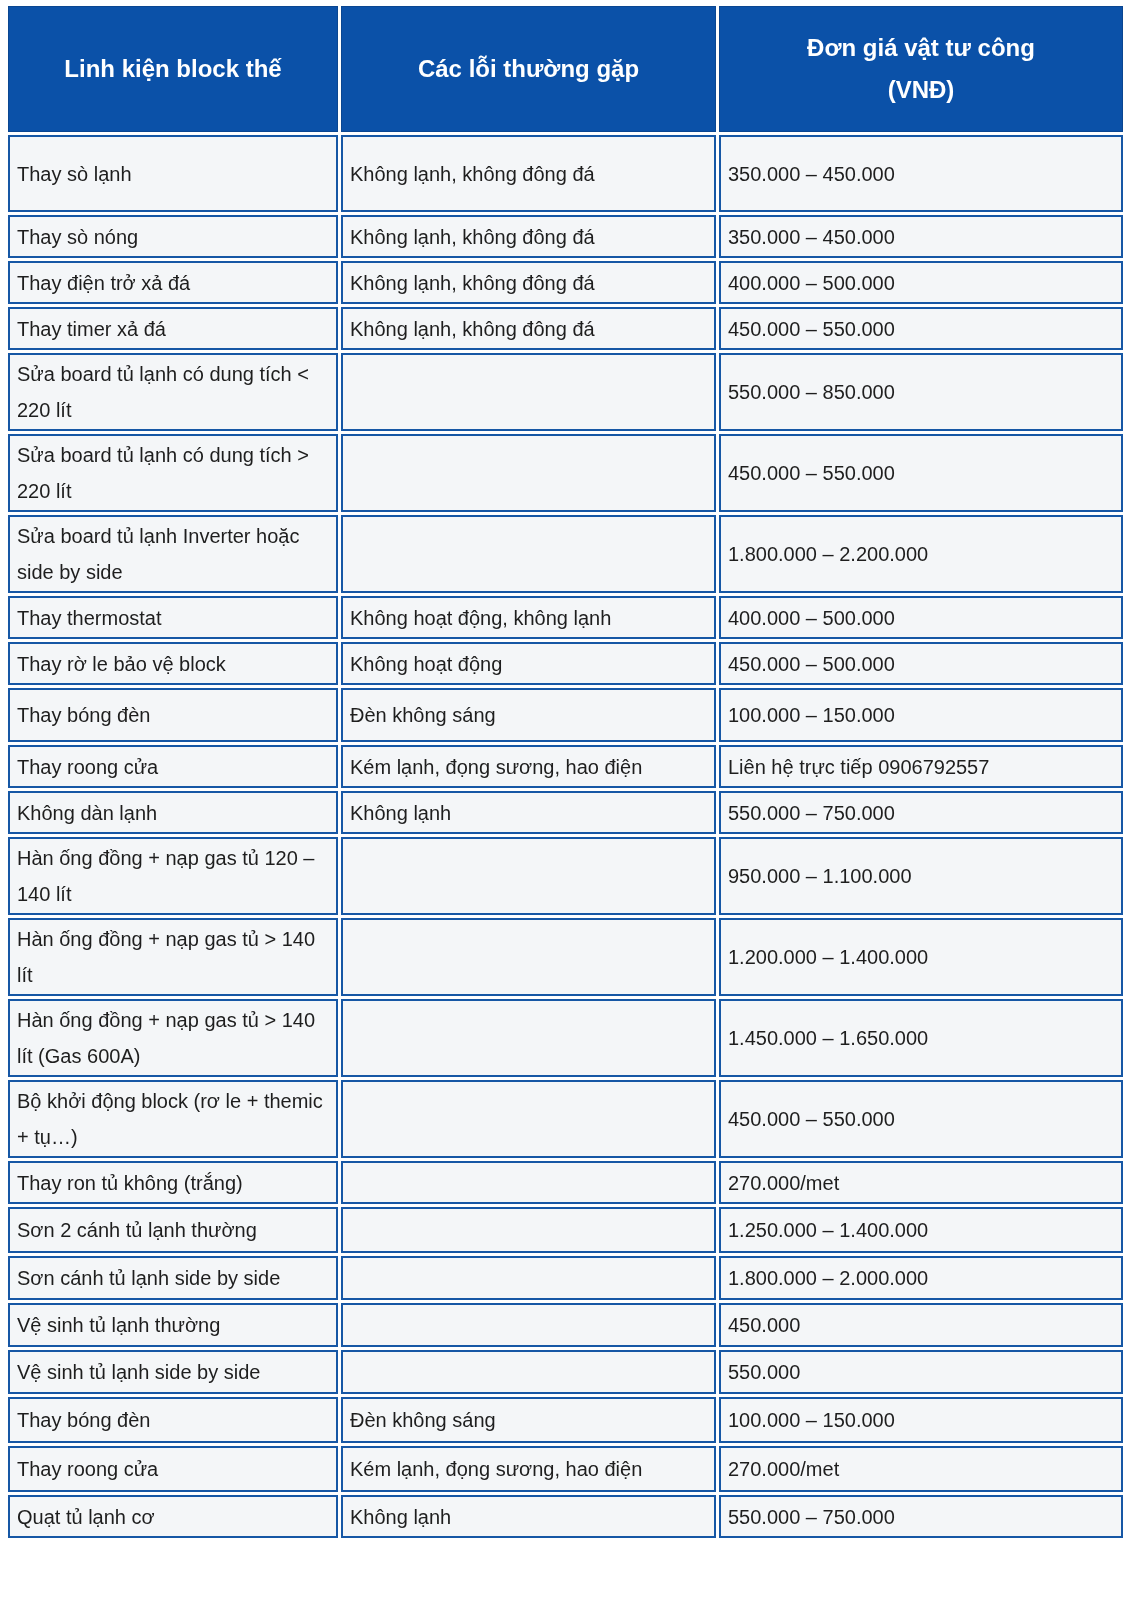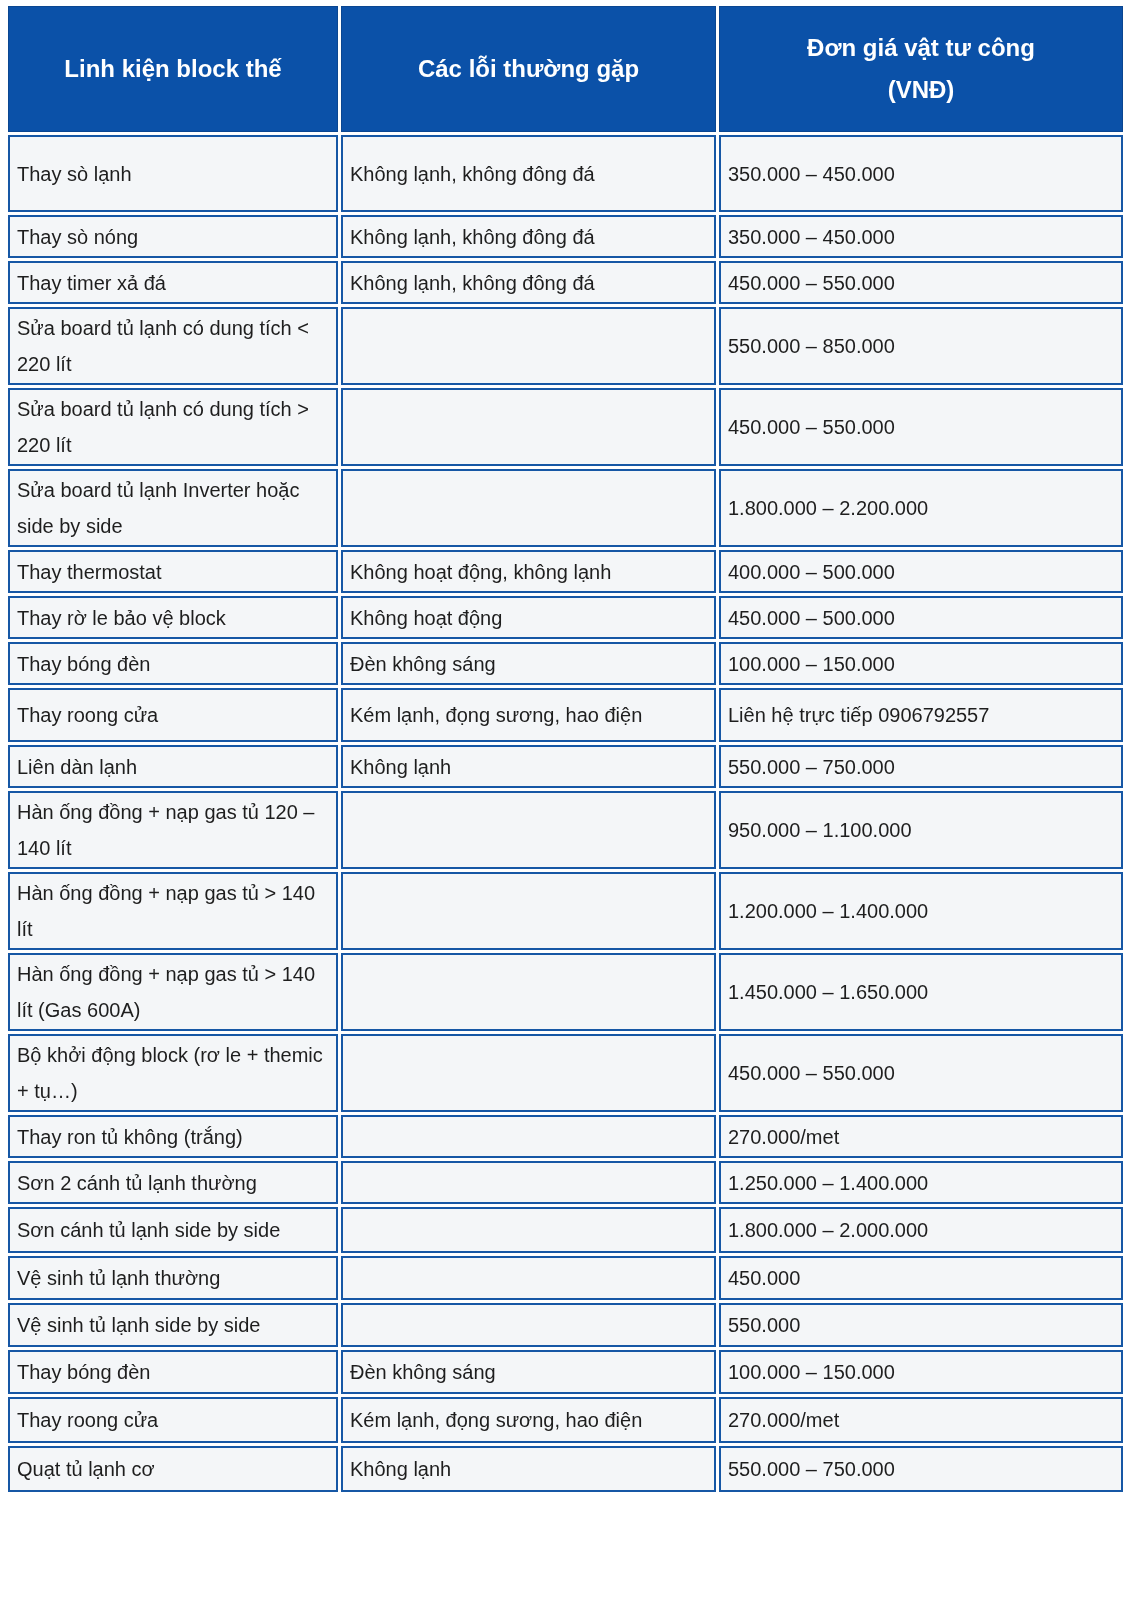--- a/index.html
+++ b/index.html
@@ -82,20 +82,25 @@
     <td>Không lạnh, không đông đá</td>
     <td>350.000 – 450.000</td>
   </tr>
 
   <tr>
     <td>Thay sò nóng</td>
     <td>Không lạnh, không đông đá</td>
     <td>350.000 – 450.000</td>
   </tr>
 
+  <tr>
+    <td>Thay điện trở xả đá</td>
+    <td>Không lạnh, không đông đá</td>
+    <td>400.000 – 500.000</td>
+  </tr>
 
   <tr>
     <td>Thay timer xả đá</td>
     <td>Không lạnh, không đông đá</td>
     <td>450.000 – 550.000</td>
   </tr>
 
   <tr>
     <td>Sửa board tủ lạnh có dung tích &lt; 220 lít</td>
     <td></td>
@@ -133,21 +138,21 @@
     <td>100.000 – 150.000</td>
   </tr>
 
   <tr>
     <td>Thay roong cửa</td>
     <td>Kém lạnh, đọng sương, hao điện</td>
     <td>Liên hệ trực tiếp 0906792557</td>
   </tr>
 
   <tr>
-    <td>Liên dàn lạnh</td>
+    <td>Không dàn lạnh</td>
     <td>Không lạnh</td>
     <td>550.000 – 750.000</td>
   </tr>
 
   <tr>
     <td>Hàn ống đồng + nạp gas tủ 120 – 140 lít</td>
     <td></td>
     <td>950.000 – 1.100.000</td>
   </tr>
 

